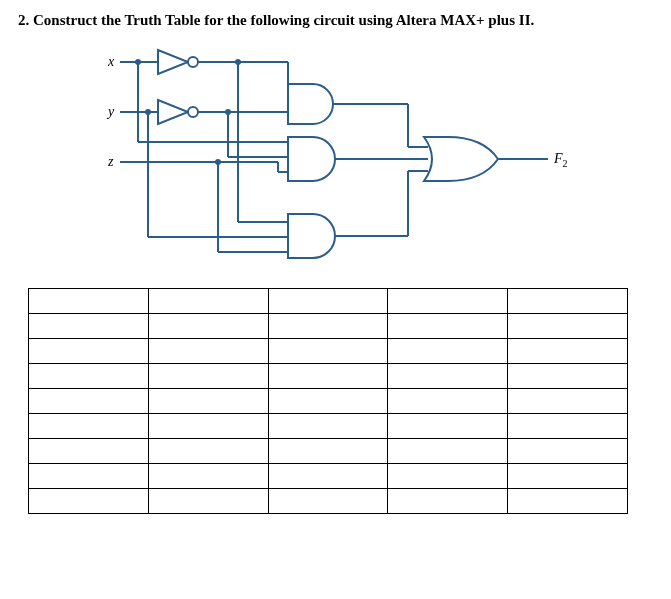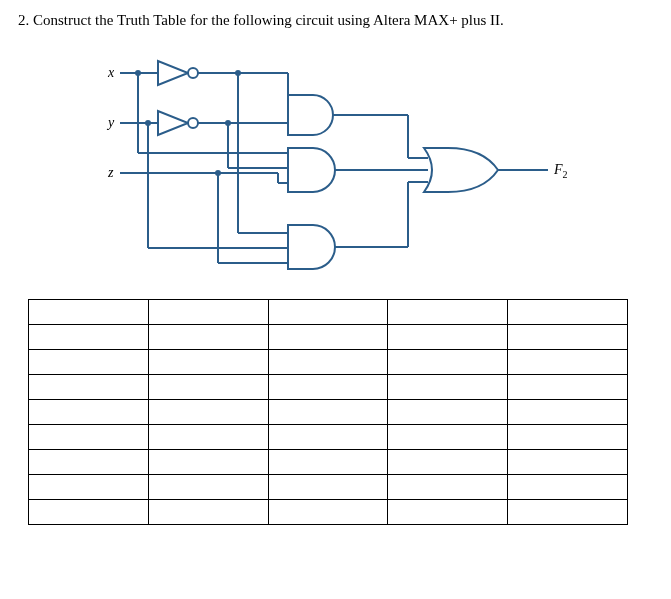--- a/index.html
+++ b/index.html
@@ -6,22 +6,22 @@
     margin: 0;
     padding: 12px 18px;
     font-family: "Times New Roman", Times, serif;
     font-size: 15px;
     color: #000;
     background: #fff;
     width: 671px;
     box-sizing: border-box;
   }
   .prompt {
-    font-weight: normal;
-    margin-bottom: 24px;
+    font-weight: bold;
+    margin-bottom: 13px;
   }
   .circuit-wrap {
     margin: 0 0 26px 70px;
   }
   svg { display: block; }
   .wire { stroke: #2b5d8a; stroke-width: 2; fill: none; }
   .gate { stroke: #2b5d8a; stroke-width: 2; fill: #fff; }
   .node { fill: #2b5d8a; }
   .lbl  { font-family: "Times New Roman", serif; font-size: 14px; font-style: italic; }
   .sub  { font-size: 10px; font-style: normal; }

